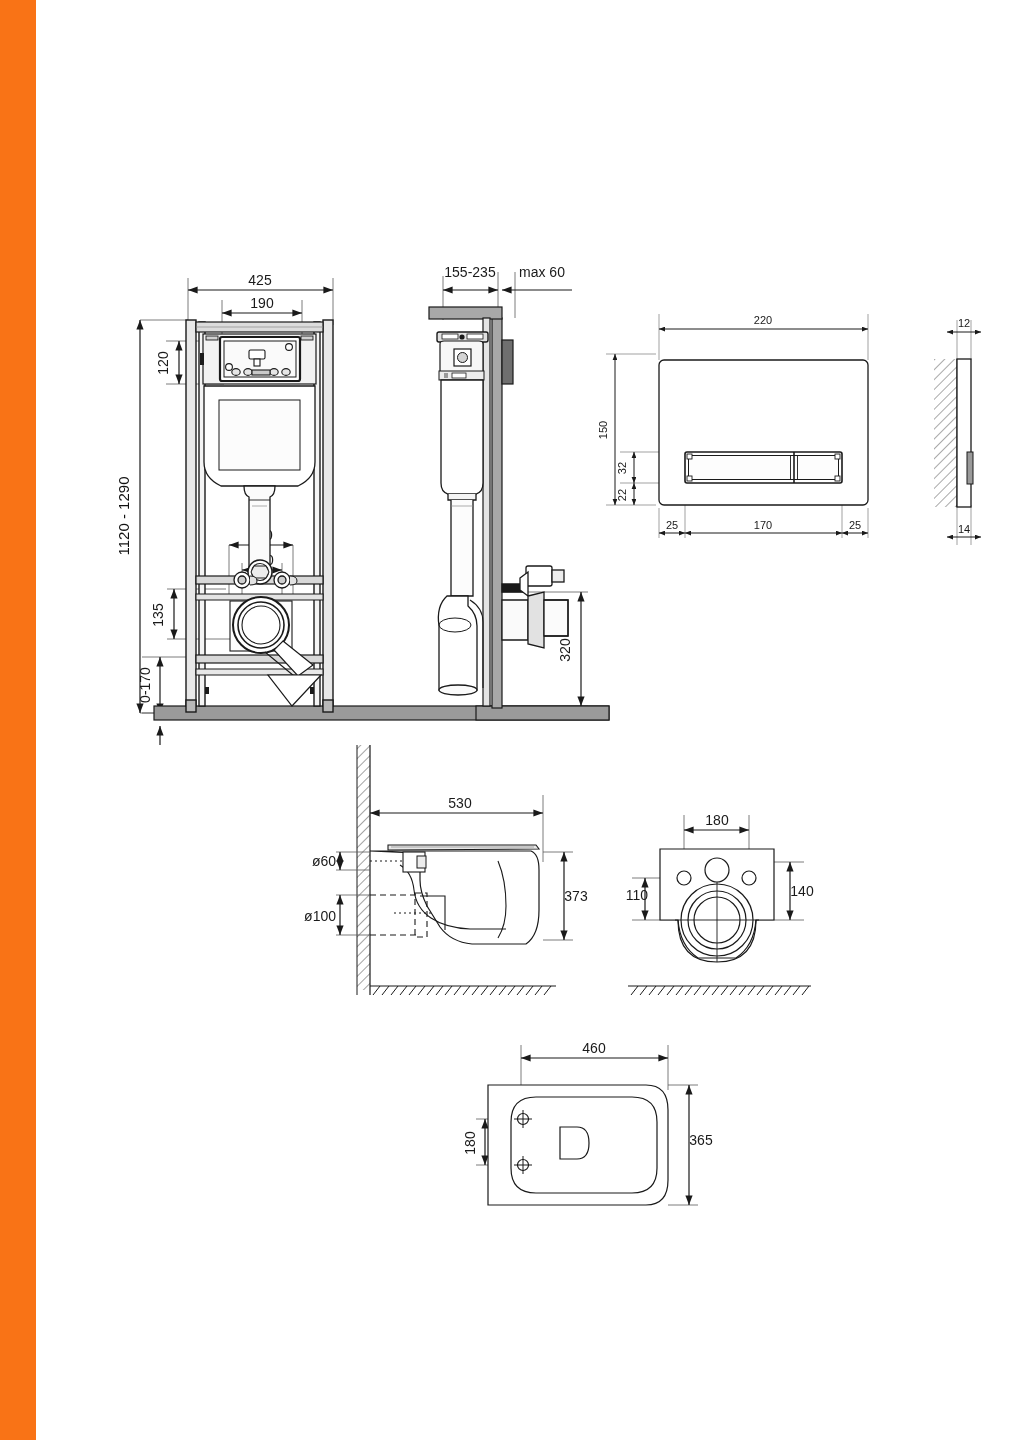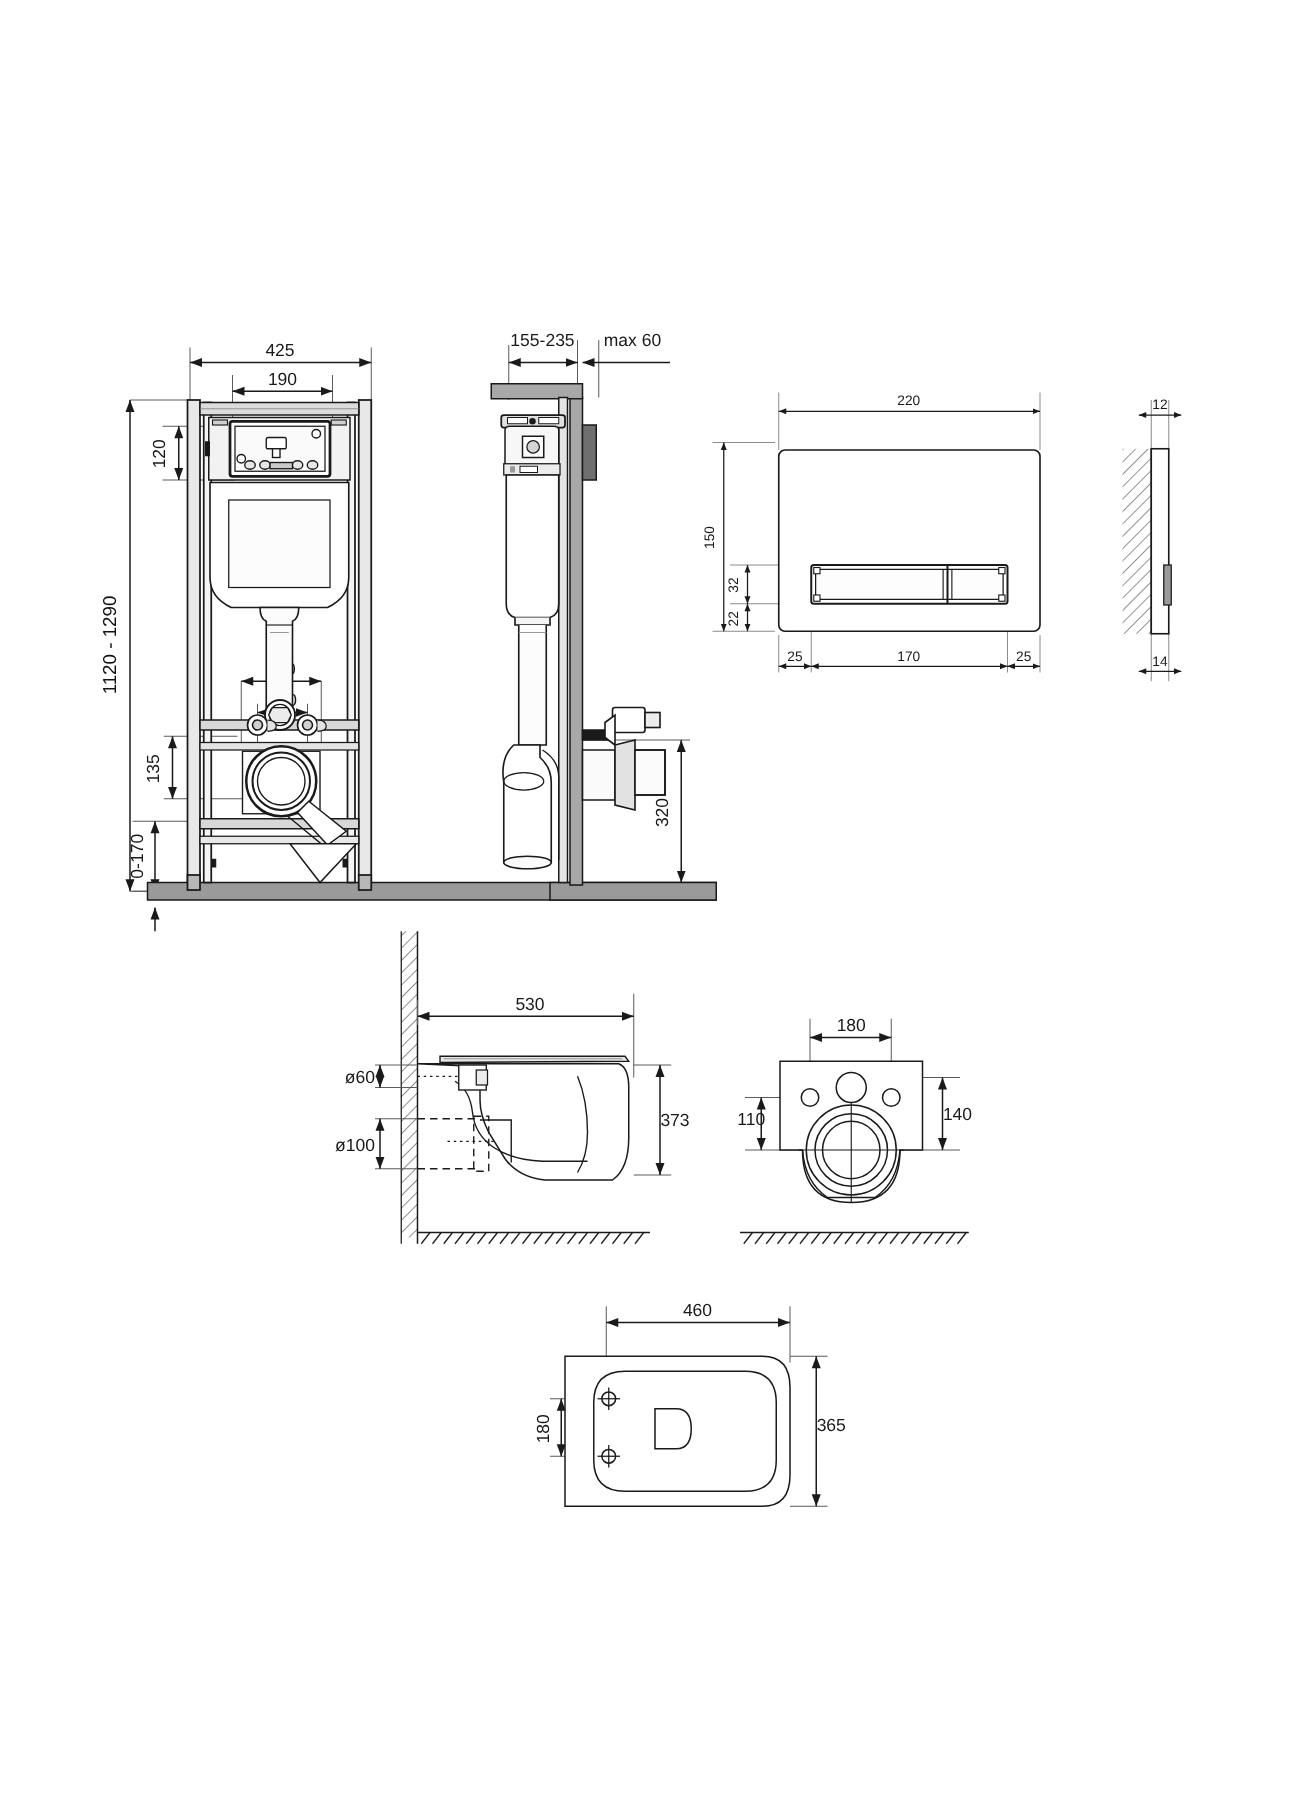--- a/index.html
+++ b/index.html
@@ -1,17 +1,17 @@
 <!DOCTYPE html>
 <html><head>
 <meta charset="utf-8">
 <style>
   html,body{margin:0;padding:0;background:#ffffff;}
   body{width:1035px;height:1440px;font-family:"Liberation Sans",sans-serif;overflow:hidden;}
-  #sheet{position:relative;width:893px;height:1440px;background:#3b82f6;}
+  #sheet{position:relative;width:893px;height:1440px;background:#f97316;padding-left:36px;}
   svg{display:block;}
   .dimtxt{font-family:"Liberation Sans",sans-serif;font-size:14px;fill:#1a1a1a;}
   .dimtxt-sm{font-family:"Liberation Sans",sans-serif;font-size:11px;fill:#1a1a1a;}
   .dimtxt-lg{font-family:"Liberation Sans",sans-serif;font-size:15px;fill:#111;}
 </style>
 </head>
 <body>
 
 <div id="sheet">
 <svg width="1035" height="1440" viewBox="0 0 1035 1440" xmlns="http://www.w3.org/2000/svg">

